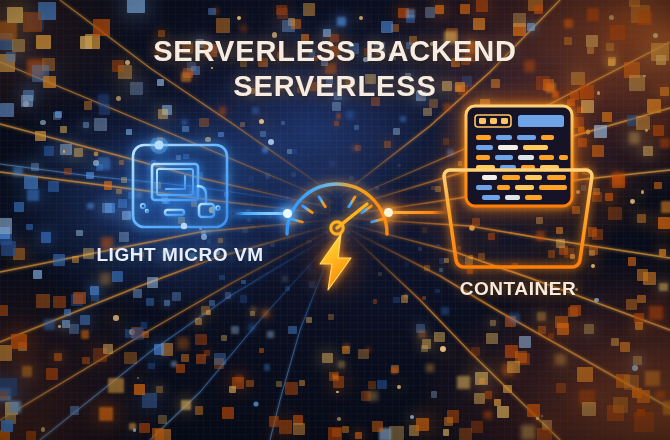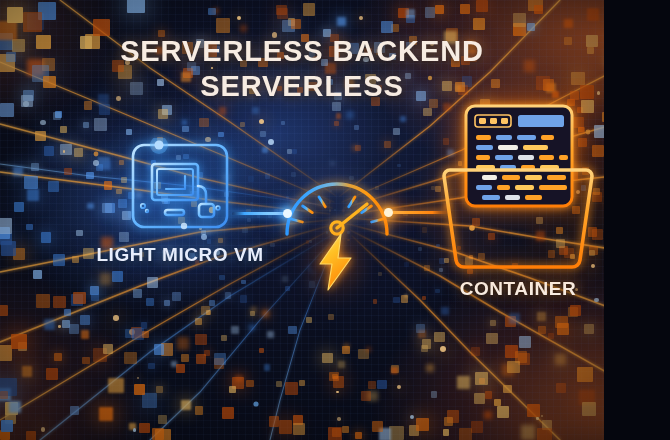--- a/index.html
+++ b/index.html
@@ -1,20 +1,20 @@
 <!DOCTYPE html>
 <html><head>
 <meta charset="utf-8">
 <style>
   html,body{margin:0;padding:0;background:#05060e;}
   body{font-family:"Liberation Sans",sans-serif;}
 
   #stage{
     position:relative;
-    width:604px;height:440px;
+    width:670px;height:440px;
     overflow:hidden;
     background:#0369a1;
   }
 
   
   .bg-layer{position:absolute;inset:0;pointer-events:none;}
 
   
   .bg-base{
     background:

